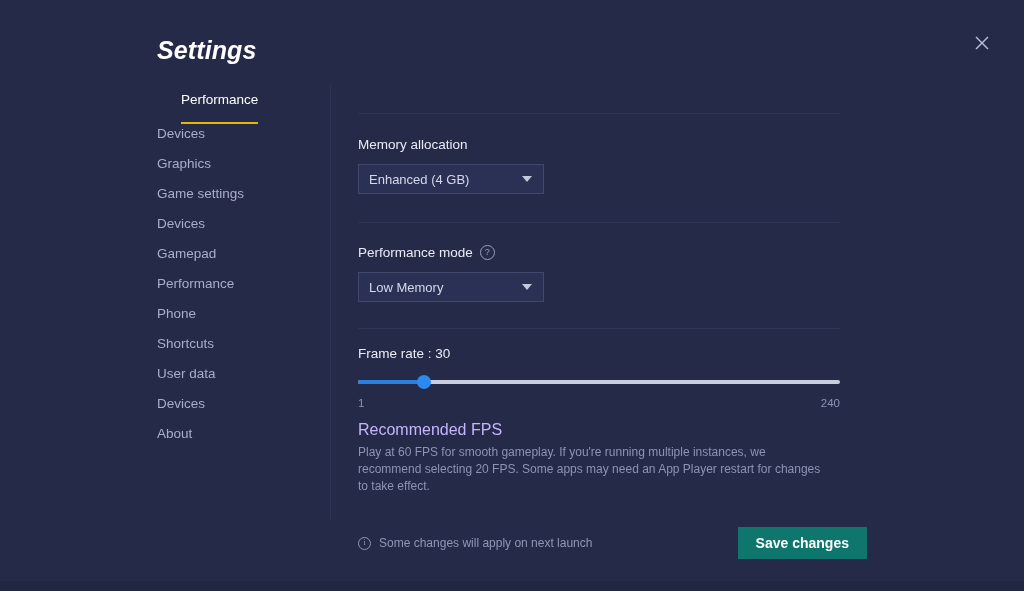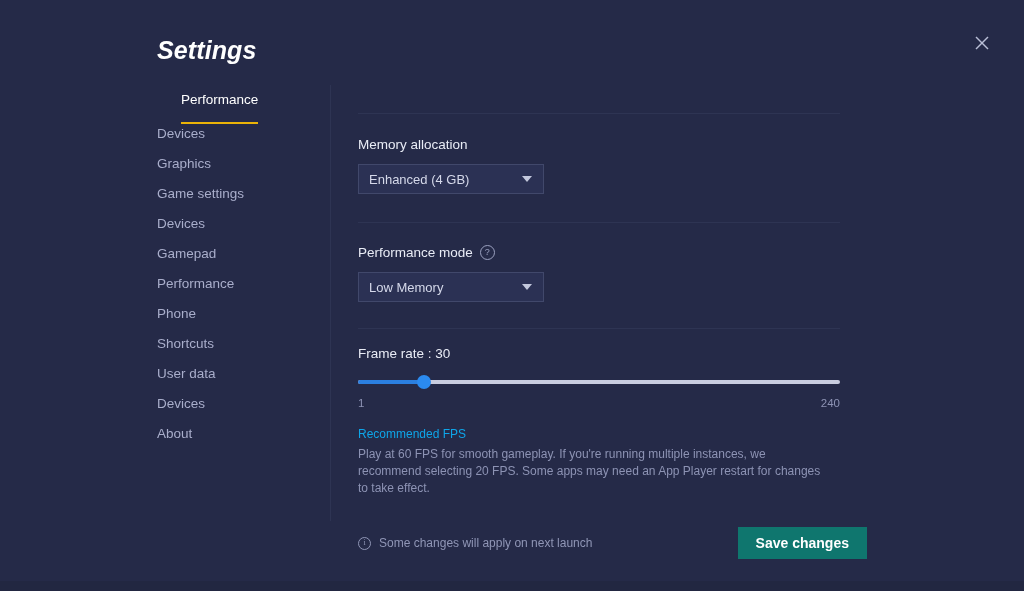--- a/index.html
+++ b/index.html
@@ -208,23 +208,23 @@
   }
   .slider-min, .slider-max {
     position: absolute;
     font-size: 11.5px;
     color: #8d93b4;
   }
   .slider-min { left: 0; }
   .slider-max { right: 0; }
 
   .fps-head {
-    font-size: 12px;
-    color: #0ea5e9;
-    margin-top: 16px;
+    font-size: 16px;
+    color: #c4b5fd;
+    margin-top: 10px;
   }
   .fps-text {
     font-size: 12px;
     color: #8d93b4;
     line-height: 17px;
     margin-top: 5px;
     width: 470px;
   }
 
   

